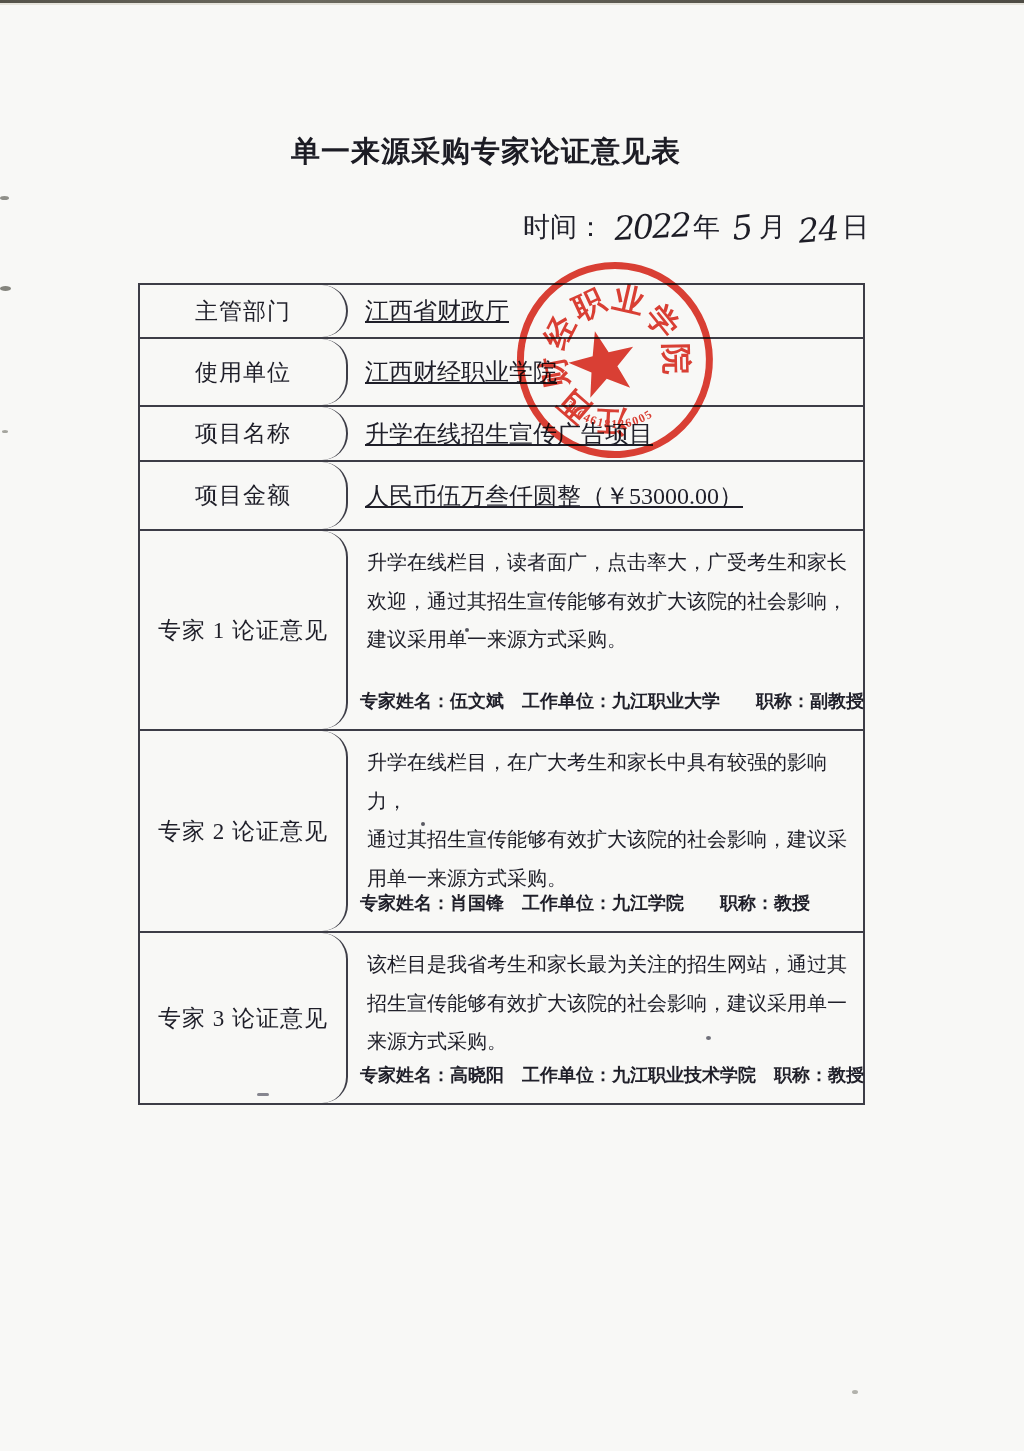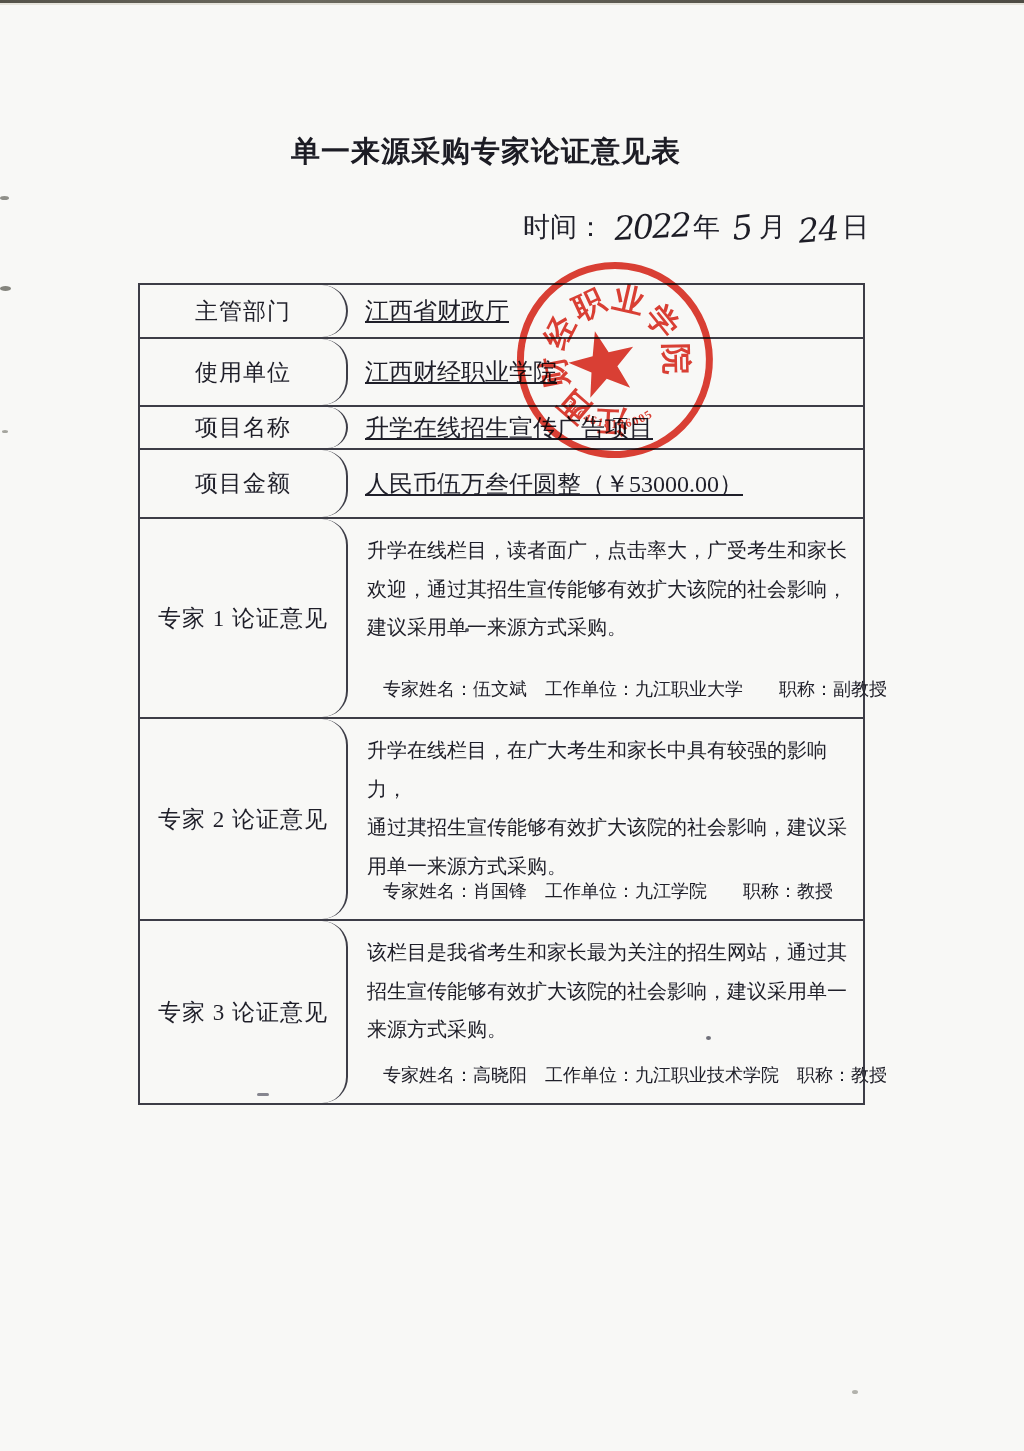--- a/index.html
+++ b/index.html
@@ -41,21 +41,21 @@
   .hand-day{margin:0 4px 0 12px;letter-spacing:-1px;transform:rotate(-5deg) translateY(3px);}
   .doc-table{
     position:absolute;left:138px;top:283px;width:727px;height:822px;
     border:2px solid #3d3d47;
     box-sizing:border-box;
     display:flex;flex-direction:column;
     background:transparent;
   }
   .t-row{display:flex;box-sizing:border-box;border-bottom:2px solid #3d3d47;}
   .t-row:last-child{border-bottom:none;}
-  .r1{height:54px;} .r2{height:68px;} .r3{height:43px;text-align:center;} .r4{height:69px;}
+  .r1{height:54px;} .r2{height:68px;} .r3{height:55px;text-align:center;} .r4{height:69px;}
   .r5{height:200px;} .r6{height:202px;} .r7{flex:1;}
   .cell{box-sizing:border-box;border-radius:26px;}
   .cell-label{
     width:208px;flex:0 0 208px;
     border-right:2px solid #3d3d47;
     display:flex;align-items:center;justify-content:center;
     font-size:23px;letter-spacing:1px;color:#1f1f29;
   }
   .cell-value{
     flex:1;display:flex;align-items:center;
@@ -64,22 +64,22 @@
   .cell-expert{
     flex:1;position:relative;display:block;
     padding:0;
   }
   .opinion{
     padding:12px 8px 0 19px;
     font-size:20px;line-height:38.5px;color:#20202a;
     white-space:pre-line;
   }
   .signature{
-    position:absolute;left:35px;bottom:16px;
-    font-size:18px;color:#20202a;white-space:nowrap;letter-spacing:0;
+    position:absolute;left:12px;bottom:16px;
+    font-size:18px;color:#20202a;white-space:nowrap;letter-spacing:0;font-weight:bold;
   }
   .seal{
     position:absolute;left:514px;top:258px;width:202px;height:206px;
     mix-blend-mode:multiply;opacity:.93;
     transform:rotate(-6deg);
   }
   .seal text{font-family:"Liberation Serif","DejaVu Serif",serif;}
   .speck{position:absolute;border-radius:50%;}
   .sp1{left:0;top:196px;width:9px;height:4px;background:#8f8f89;}
   .sp2{left:0;top:286px;width:11px;height:5px;background:#85857e;}

